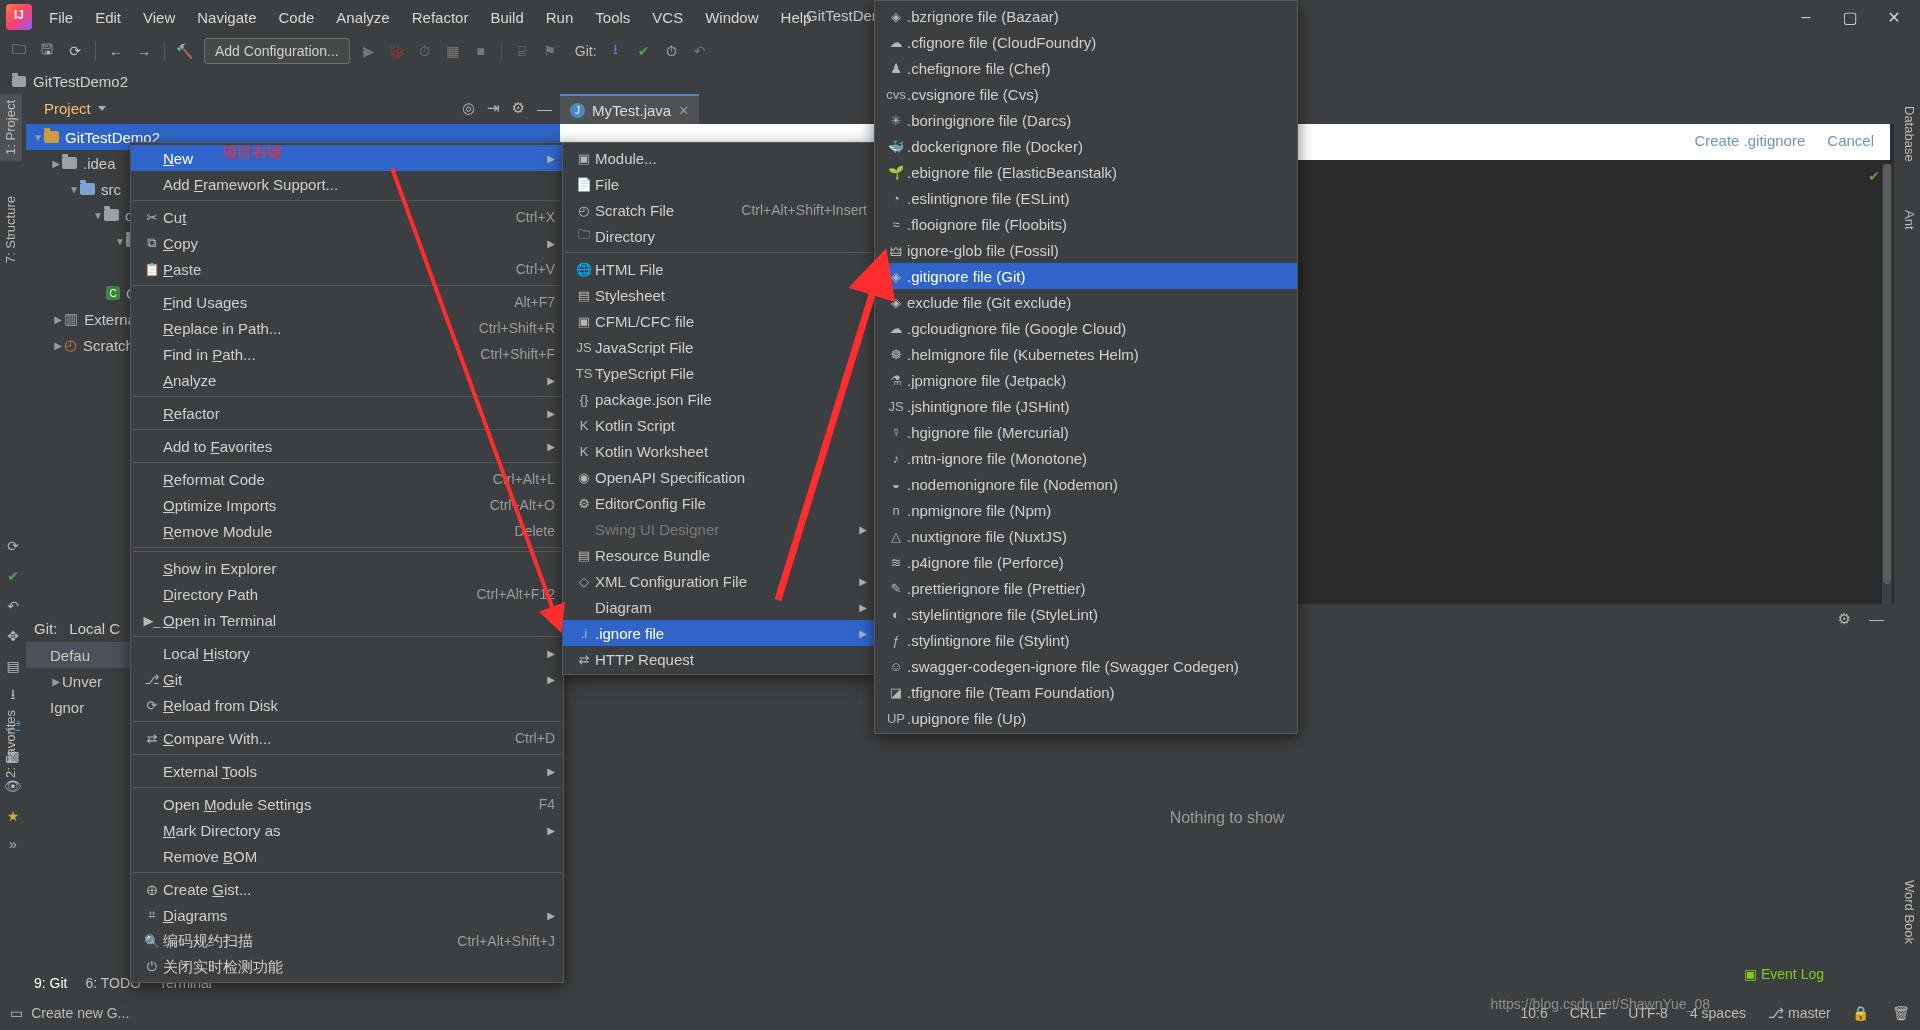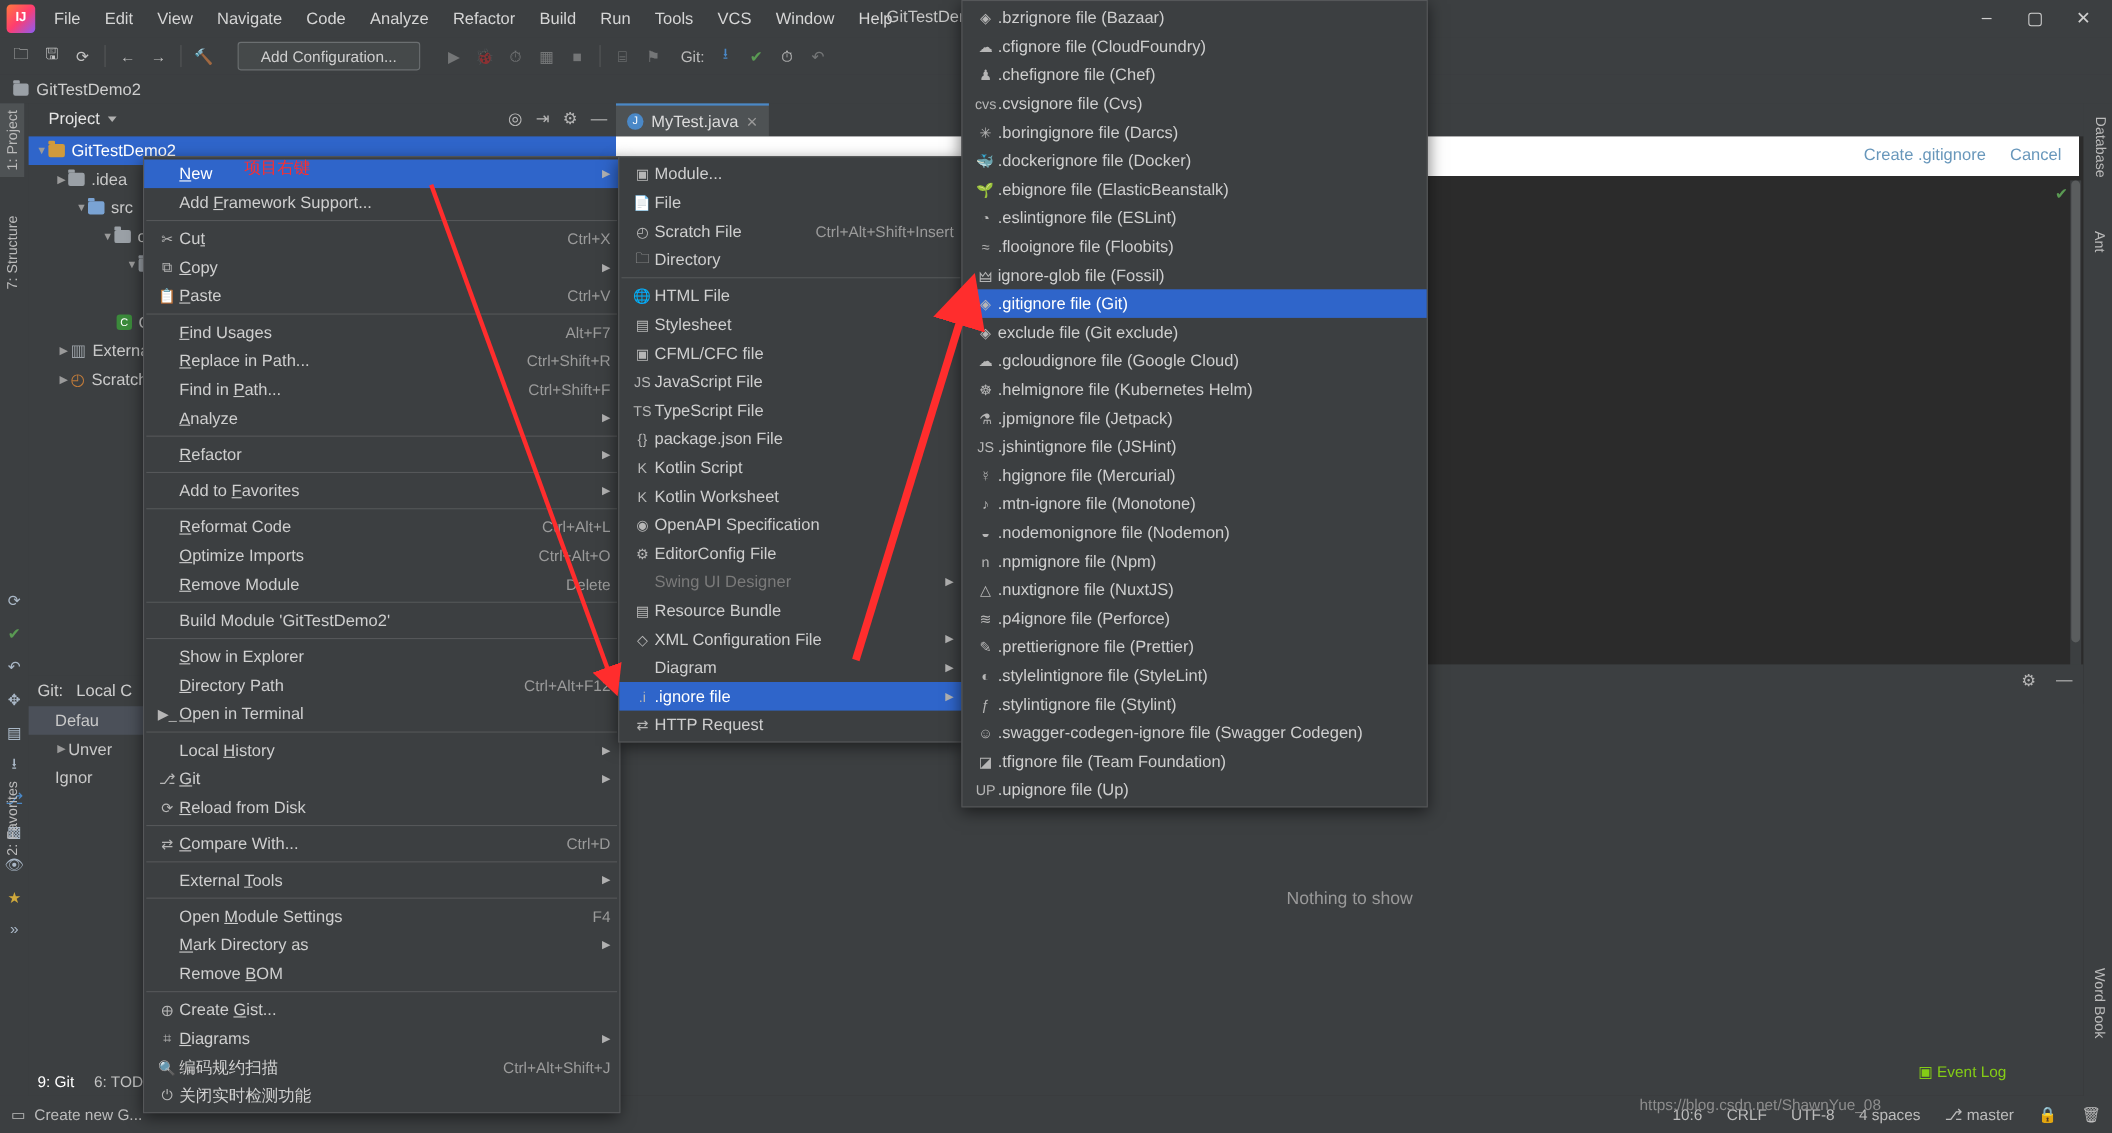--- a/index.html
+++ b/index.html
@@ -31,41 +31,41 @@
   
   .toolbar{
     position:absolute;top:34px;left:0;width:1920px;height:34px;
     background:#3c3f41;display:flex;align-items:center;gap:2px;padding-left:6px;
   }
   .tbtn{width:26px;height:26px;display:flex;align-items:center;justify-content:center;border-radius:3px;color:#c2c2c2;font-size:14px;}
   .tbtn.dis{opacity:.42;}
   .tsep{width:1px;height:20px;background:#555759;margin:0 5px;}
   .addcfg{
     height:24px;border:1px solid #6b6f71;border-radius:3px;background:#45494a;
-    color:#cfcfcf;font-size:14px;display:flex;align-items:center;padding:0 20px;margin:0 16px;
+    color:#cfcfcf;font-size:14px;display:flex;align-items:center;padding:0 10px;margin:0 4px;
   }
   .gitlabel{color:#bcbcbc;font-size:14px;margin:0 4px 0 10px;}
   
   .navbar{position:absolute;top:68px;left:0;width:1920px;height:26px;background:#3c3f41;display:flex;align-items:center;}
   .navbar .folder{width:14px;height:11px;background:#9aa0a6;border-radius:2px;margin-left:12px;margin-right:7px;position:relative;}
   .navbar .folder:before{content:"";position:absolute;left:0;top:-3px;width:6px;height:3px;background:#9aa0a6;border-radius:1px 1px 0 0;}
   .navbar .txt{color:#cfcfcf;font-size:15px;}
   
   .leftstrip{position:absolute;top:94px;left:0;width:26px;bottom:0;background:#3c3f41;}
   .vtab{position:absolute;left:-1px;writing-mode:vertical-rl;transform:rotate(180deg);
         color:#bbbbbb;font-size:13px;white-space:nowrap;padding:6px 4px;}
   .vtab.sel{background:#4e5254;}
   .stripicon{position:absolute;left:3px;width:20px;height:20px;display:flex;align-items:center;justify-content:center;color:#a9b7c6;font-size:14px;}
   
   .rightstrip{position:absolute;top:94px;right:0;width:26px;bottom:0;background:#3c3f41;}
   .rvtab{position:absolute;right:-1px;writing-mode:vertical-rl;color:#bbbbbb;font-size:13px;white-space:nowrap;padding:6px 4px;}
   
   .projpanel{position:absolute;top:94px;left:26px;width:534px;height:520px;background:#3c3f41;}
   .projhdr{height:28px;display:flex;align-items:center;padding-left:8px;position:relative;}
-  .projhdr .ttl{font-size:15px;color:#e5e5e5;margin-left:8px;}
+  .projhdr .ttl{font-size:15px;color:#fdba74;margin-left:8px;}
   .caret-d{width:0;height:0;border-left:4px solid transparent;border-right:4px solid transparent;border-top:5px solid #b0b0b0;margin-left:7px;}
   .hdricons{position:absolute;right:8px;top:5px;display:flex;gap:12px;align-items:center;color:#b5b5b5;font-size:15px;}
   .tree{padding-top:2px;font-size:15px;color:#c9c9c9;}
   .trow{height:26px;display:flex;align-items:center;white-space:nowrap;padding-left:6px;}
   .trow.sel{background:#2f65ca;color:#ffffff;}
   .arrow{width:12px;display:inline-block;color:#9a9a9a;font-size:10px;text-align:center;}
   .ficon{width:15px;height:12px;background:#9aa0a6;border-radius:2px;margin-right:6px;position:relative;display:inline-block;}
   .ficon:before{content:"";position:absolute;left:0;top:-3px;width:6px;height:3px;background:#9aa0a6;border-radius:1px 1px 0 0;}
   .ficon.blue{background:#7aa3d3;}.ficon.blue:before{background:#7aa3d3;}
   .ficon.orange{background:#d09a3c;}.ficon.orange:before{background:#d09a3c;}
@@ -402,24 +402,20 @@
         <span class="mico"></span>
         <span class="mlbl"><span class="u">O</span>ptimize Imports</span>
         <span class="macc">Ctrl+Alt+O</span>
       </div>
       <div class="mrow">
         <span class="mico"></span>
         <span class="mlbl"><span class="u">R</span>emove Module</span>
         <span class="macc">Delete</span>
       </div>
       <div class="msep"></div>
-      <div class="mrow">
-        <span class="mico"></span>
-        <span class="mlbl">Build Module 'GitTestDemo2'</span>
-      </div>
       <div class="msep"></div>
       <div class="mrow">
         <span class="mico"></span>
         <span class="mlbl"><span class="u">S</span>how in Explorer</span>
       </div>
       <div class="mrow">
         <span class="mico"></span>
         <span class="mlbl"><span class="u">D</span>irectory Path</span>
         <span class="macc">Ctrl+Alt+F12</span>
       </div>

